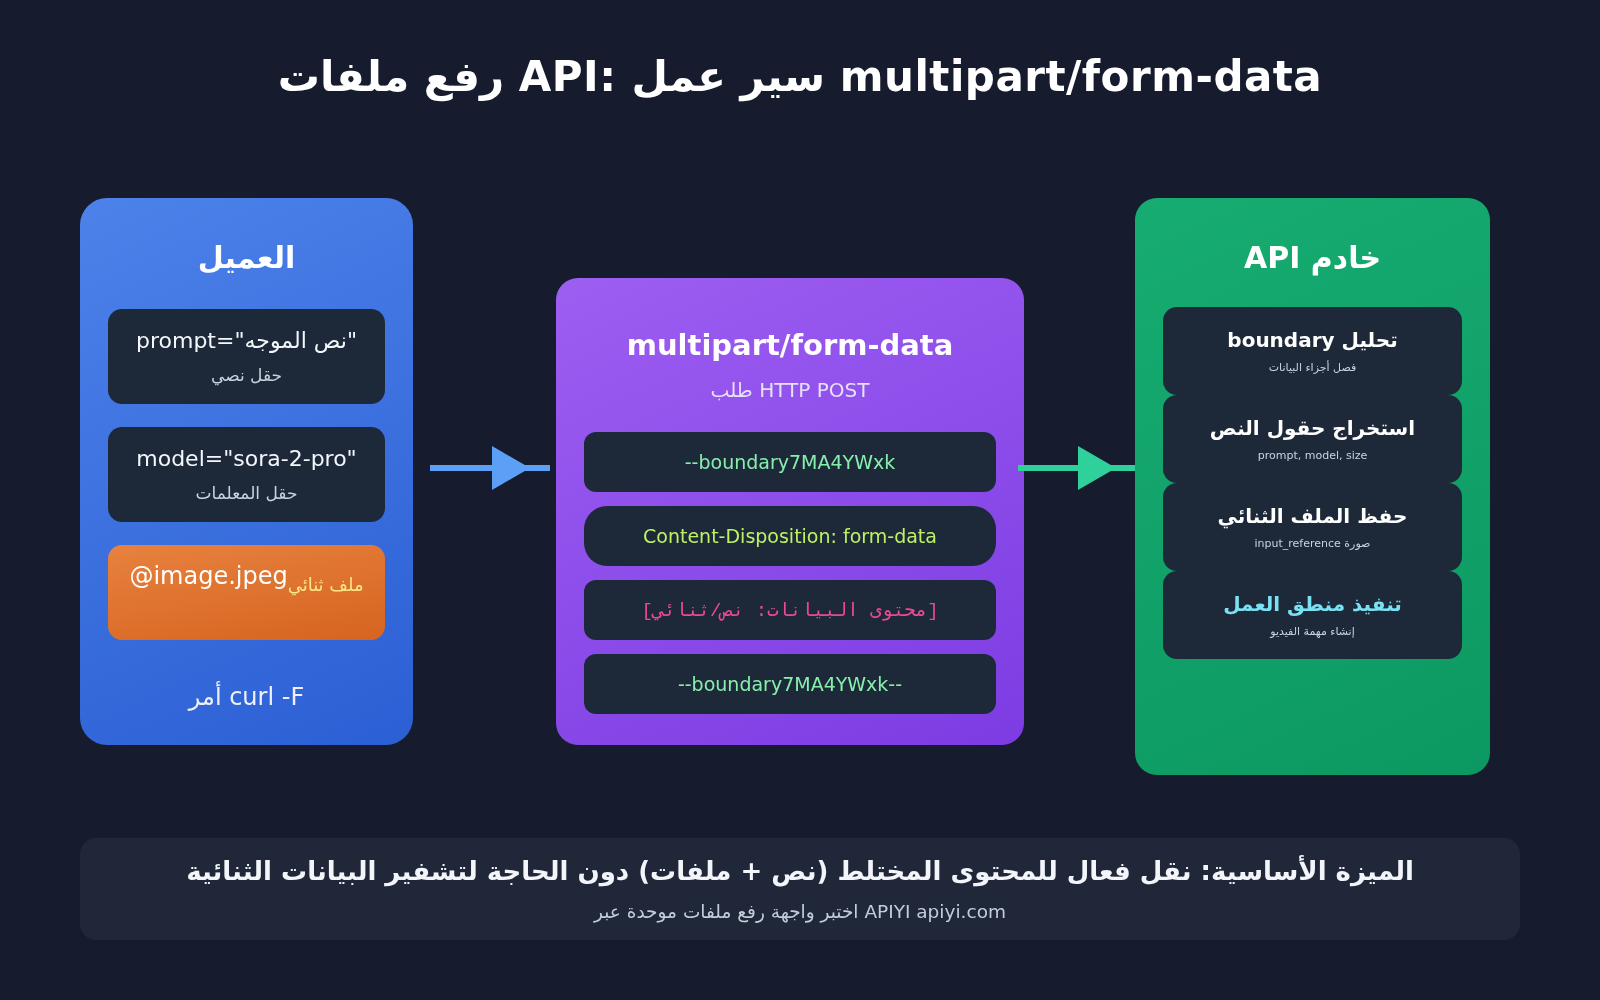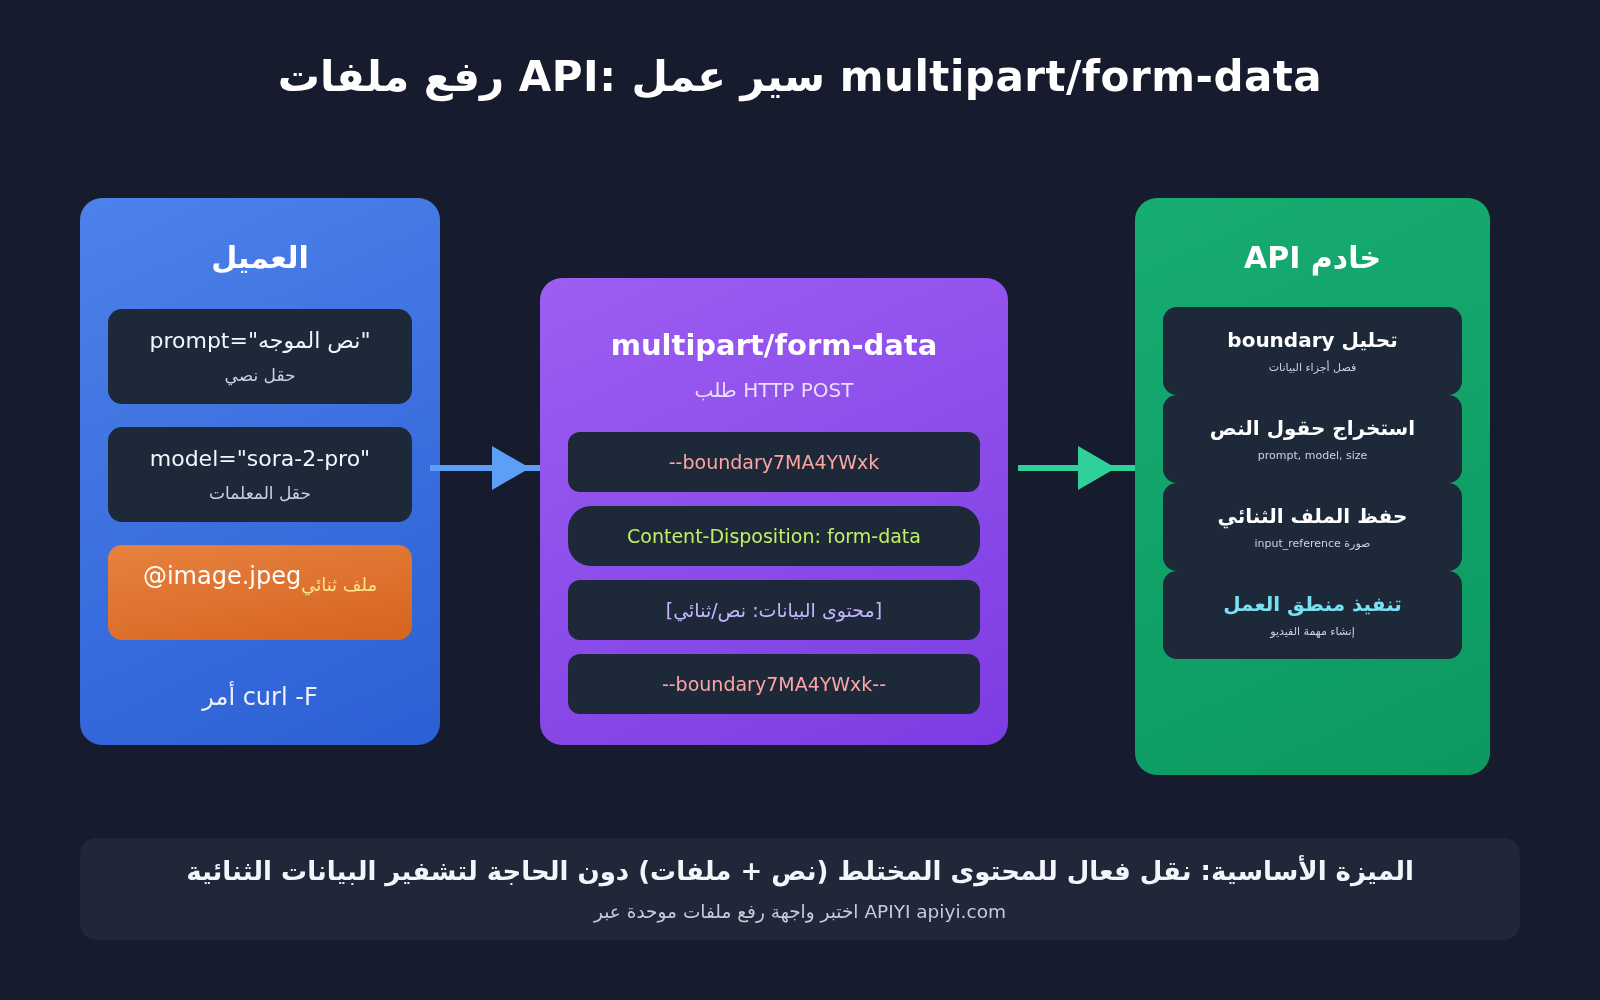--- a/index.html
+++ b/index.html
@@ -14,25 +14,26 @@
   .page-title {
     position:absolute; left:0; top:52px; width:1600px;
     text-align:center; font-size:42px; font-weight:800; color:#ffffff;
     letter-spacing:0.5px;
   }
   .panel {
     position:absolute; border-radius:22px; padding:26px 28px;
     display:flex; flex-direction:column;
   }
   .panel-client {
-    left:80px; top:198px; width:360px; height:547px;
+    left:80px; top:198px; width:333px; height:547px;
     background:linear-gradient(155deg,#4d82ea 0%,#2b5fd4 100%);
+    border-radius:27px;
   }
   .panel-request {
-    left:540px; top:278px; width:468px; height:467px;
+    left:556px; top:278px; width:468px; height:467px;
     background:linear-gradient(155deg,#9d5ef2 0%,#7d3ce2 100%);
   }
   .panel-server {
     left:1135px; top:198px; width:355px; height:577px;
     background:linear-gradient(155deg,#17ac71 0%,#0c9961 100%);
   }
   .panel-header {
     text-align:center; font-size:30px; font-weight:800; color:#ffffff;
     margin-top:16px;
   }
@@ -56,23 +57,23 @@
     padding-bottom:8px;
   }
   .request-title { text-align:center; font-size:29px; font-weight:800; margin-top:24px; }
   .request-sub { text-align:center; font-size:20px; color:#e7e0fb; margin-top:16px; }
   .request-lines { display:flex; flex-direction:column; gap:14px; margin-top:30px; }
   .code-line {
     background:#1d2939; border-radius:12px; height:60px;
     display:flex; align-items:center; justify-content:center;
     font-size:19px; text-align:center;
   }
-  .code-amber { color:#fca5a5;text-align:right; }
+  .code-amber { color:#86efac;text-align:right; }
   .code-sky { color:#bef264;border-radius:23px; }
-  .code-green { color:#c4b5fd; }
+  .code-green { color:#ec4899;font-family:Liberation Mono, monospace; }
   .server-boxes { display:flex; flex-direction:column; margin-top:32px; }
   .server-box {
     background:#1d2939; border-radius:14px; padding:14px 12px; min-height:88px;
     text-align:center; display:flex; flex-direction:column; justify-content:center;
   }
   .server-box .step-title { font-size:20px; font-weight:700; color:#ffffff; }
   .server-box .step-title.cyan { color:#79e1f3; }
   .server-box .step-sub { font-size:11px; color:#c9d3e0; margin-top:9px; }
   .arrow { position:absolute; height:54px; }
   .arrow .shaft { position:absolute; top:24px; left:0; height:6px; }

